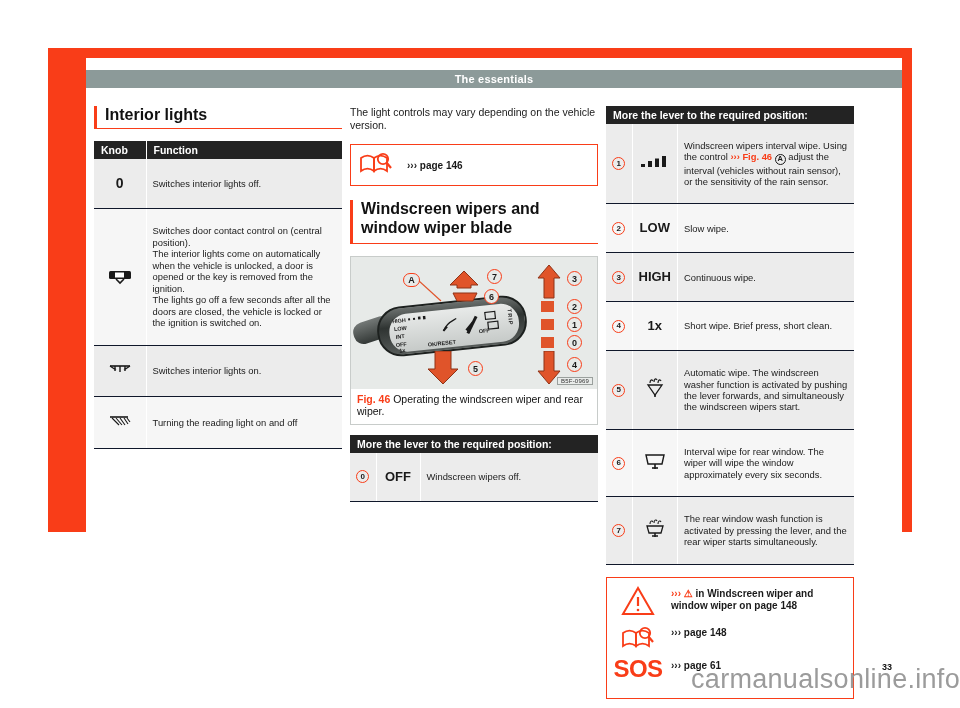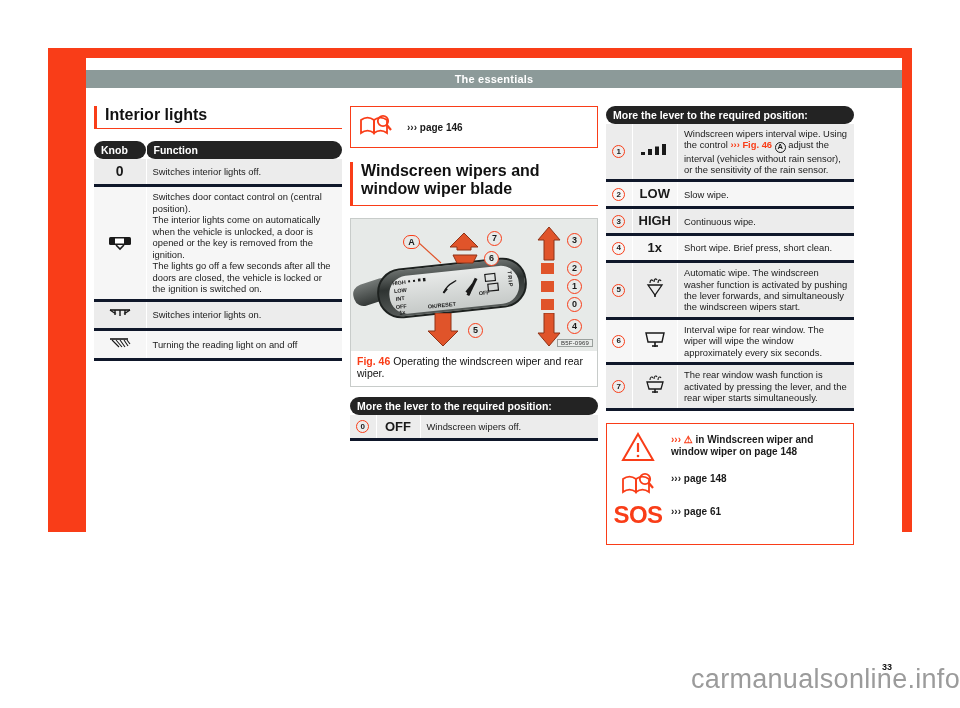--- a/index.html
+++ b/index.html
@@ -144,27 +144,26 @@
   .sqblk { position: absolute; width: 13px; height: 11px; background: #e0542a; }
 
   
   table { border-collapse: collapse; width: 100%; }
   .tbl { margin-top: 10px; }
   .tbl th {
     background: #232323; color: #ffffff;
     font-size: 10.5px; font-weight: bold; text-align: left;
     padding: 3px 7px;
     border-right: 1px solid #ffffff;
-    border-radius: 9px;
   }
   .tbl th:last-child { border-right: none; }
   .tbl td {
     font-size: 9.4px; color: #1a1a1a; line-height: 1.22;
-    padding: 4px 6px; vertical-align: middle;
-    border-bottom: 3px solid #0f172a;
+    padding: 16px 6px; vertical-align: middle;
+    border-bottom: 1px solid #0f172a;
   }
   .tbl tr:nth-child(odd)  td { background: #ececec; }
   .tbl tr:nth-child(even) td { background: #f6f6f6; }
   .tbl td.icon {
     text-align: center; vertical-align: middle;
     border-right: 1px solid #ffffff;
     width: 52px;
   }
   .tbl td.num {
     text-align: center; vertical-align: middle;
@@ -283,20 +282,21 @@
               </svg>
             </td>
             <td>Turning the reading light on and off</td>
           </tr>
         </tbody>
       </table>
     </div>
 
     <div class="col" id="col-mid">
 
+      <div class="bodytext">The light controls may vary depending on the vehicle version.</div>
 
       <div class="refbox">
         <span>
           <svg width="34" height="22" viewBox="0 0 34 22" aria-hidden="true">
             <path d="M2 6 C6 3, 11 3, 15 6 L15 19 C11 16, 6 16, 2 19 Z" fill="none" stroke="#f93d18" stroke-width="1.8"></path>
             <path d="M15 6 C19 3, 24 3, 28 6 L28 19 C24 16, 19 16, 15 19 Z" fill="none" stroke="#f93d18" stroke-width="1.8"></path>
             <circle cx="24" cy="7" r="5.2" fill="none" stroke="#f93d18" stroke-width="1.8"></circle>
             <path d="M27.5 10.5 L32 16" stroke="#f93d18" stroke-width="2.2" fill="none"></path>
           </svg>
         </span>

